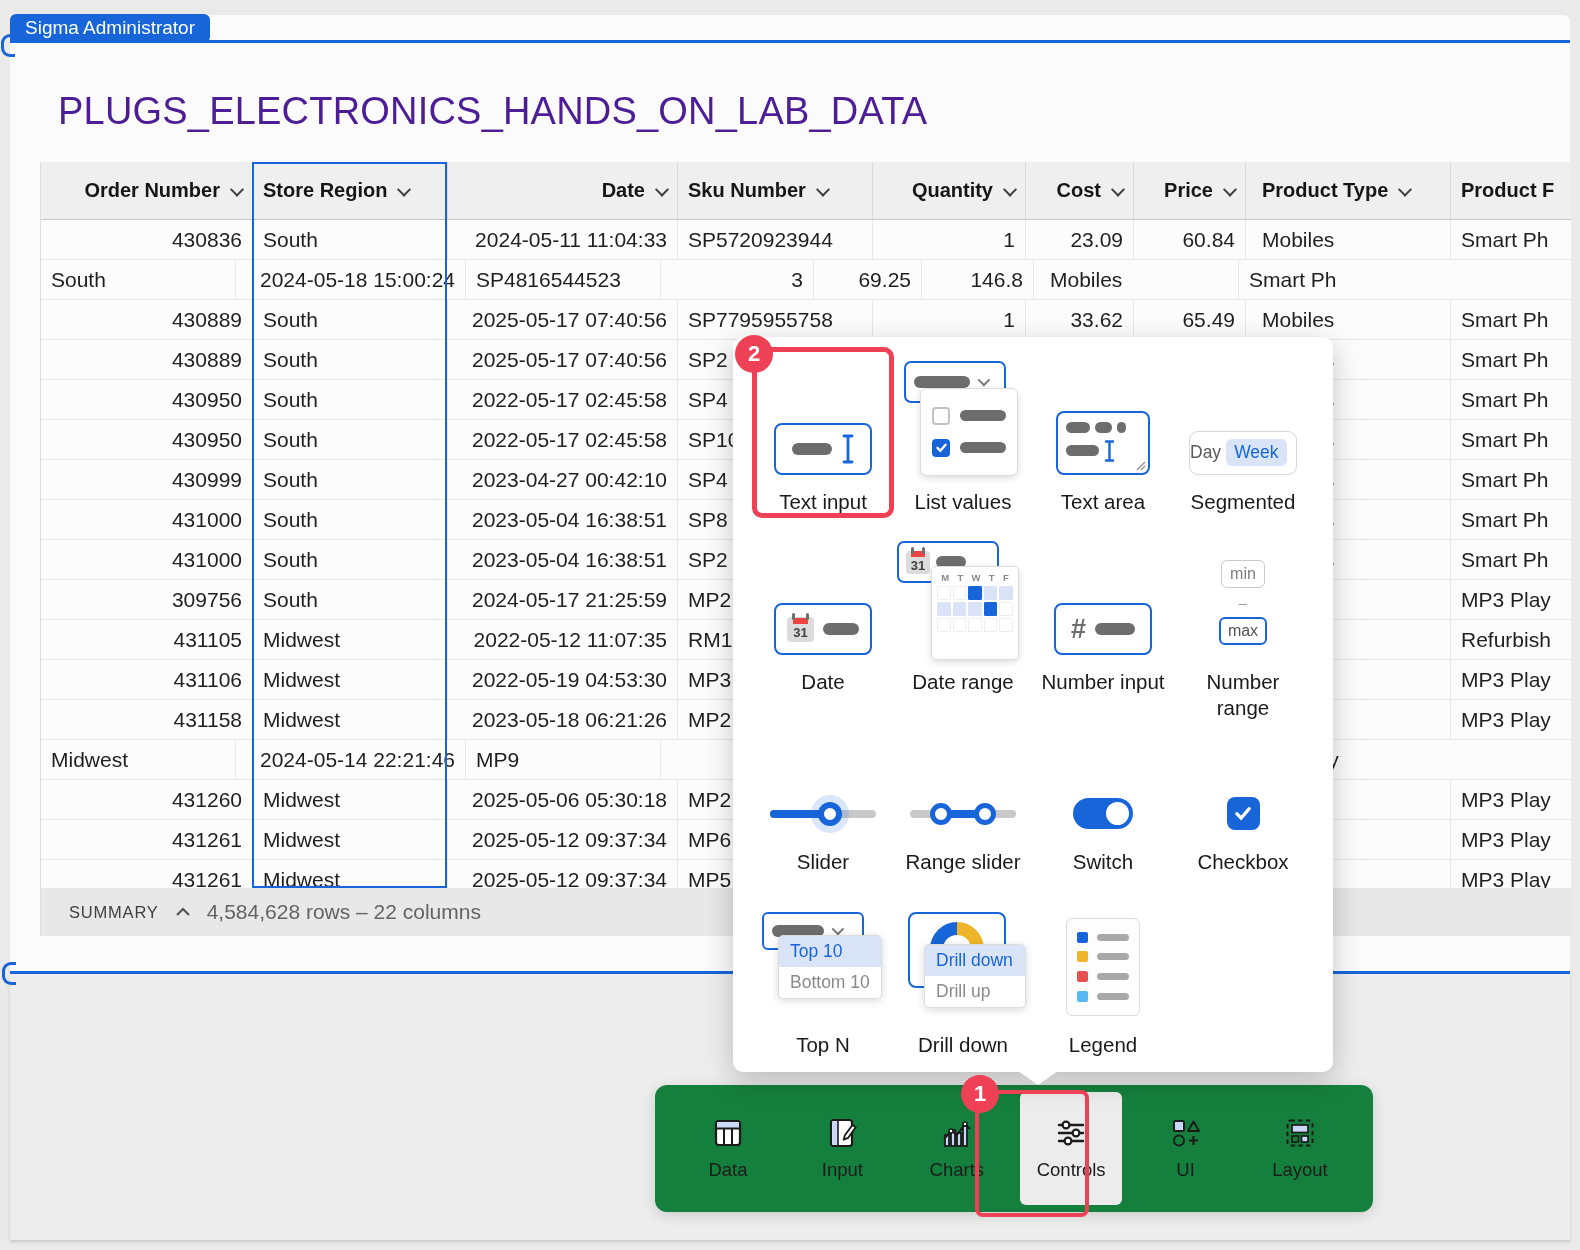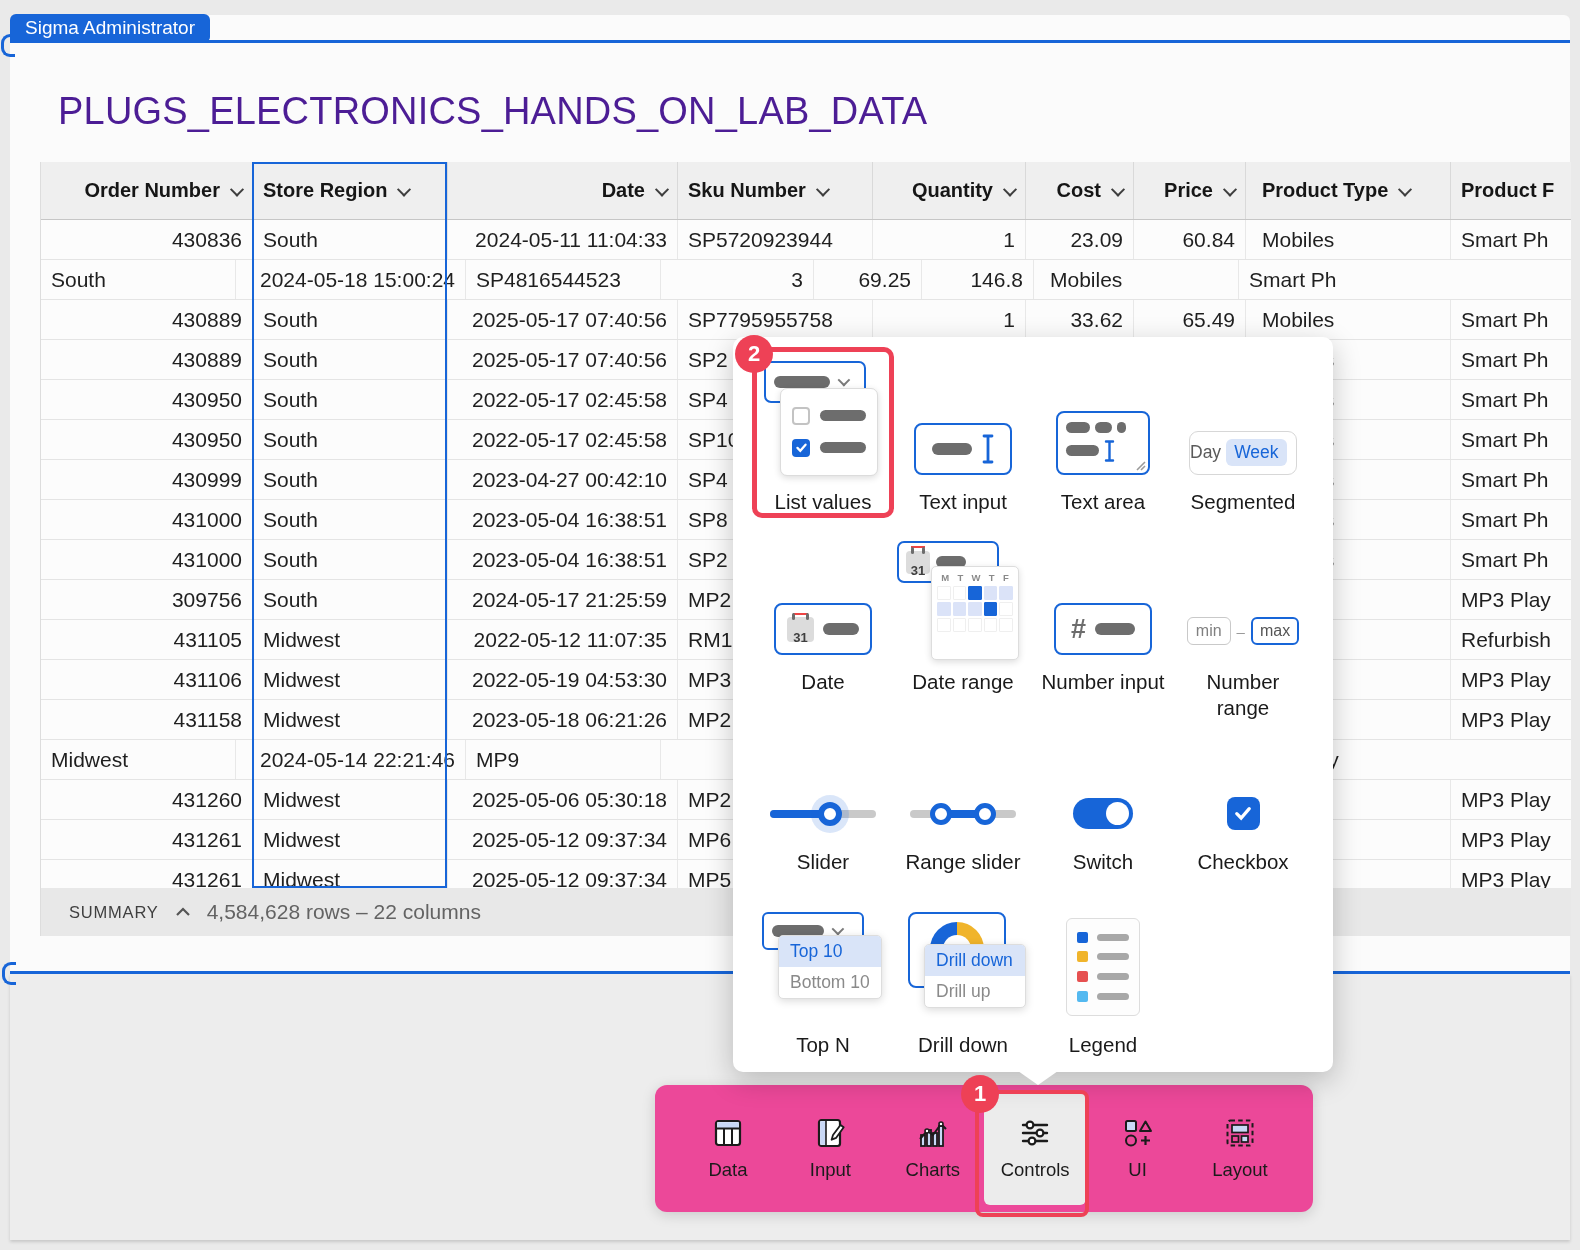--- a/index.html
+++ b/index.html
@@ -82,39 +82,39 @@
   .seg { width:108px; height:44px; border:1.5px solid #d7d7d7; border-radius:9px; background:#fff; display:flex;
          align-items:center; justify-content:flex-start; gap:5px; margin-bottom:14px; box-sizing:border-box; }
   .seg-day { font-size:17.5px; color:#5a5a5a; }
   .seg-week { font-size:17.5px; color:#1765d8; background:#d9e4f8; border-radius:6px; padding:3px 8px; }
 
   
   .cal { position:relative; width:27px; height:25px; background:#dcdcdc; border-radius:4px; display:flex;
          align-items:center; justify-content:center; font-size:13px; font-weight:700; color:#3f3f3f; }
   .cal::before, .cal::after { content:''; position:absolute; top:-4px; width:3px; height:7px; background:#6d6d6d; border-radius:1.5px; }
   .cal::before { left:5px; } .cal::after { right:5px; }
-  .cal span { border-top:2px solid #ef4444; padding-top:15px; }
+  .cal span { border-top:6px solid #ef4444; padding-top:1px; }
   .dt { width:98px; height:52px; border:2.5px solid #1765d8; border-radius:8px; display:flex; align-items:center;
         justify-content:center; gap:9px; margin-bottom:14px; box-sizing:border-box; background:#fff; }
   .dr { position:relative; width:132px; height:122px; margin-bottom:6px; }
   .dr-box { position:absolute; left:0; top:0; width:102px; height:42px; border:2.5px solid #1765d8; border-radius:7px;
             background:#fff; display:flex; align-items:center; gap:6px; padding:0 7px; box-sizing:border-box; }
   .dr-cal { position:absolute; left:34px; top:25px; width:88px; height:94px; background:#fff; border:1px solid #ddd;
             border-radius:5px; box-shadow:0 2px 7px rgba(0,0,0,0.14); padding:5px 5px; box-sizing:border-box; }
   .dr-days { display:flex; justify-content:space-around; font-size:9.5px; font-weight:700; color:#8a8a8a; margin-bottom:3px; }
   .dr-grid { display:grid; grid-template-columns:repeat(5,1fr); gap:2px; }
   .dr-grid i { display:block; height:14px; border-radius:1px; background:#fff; border:1px solid #efefef; box-sizing:border-box; }
   .dr-grid i.l { background:#dbe3f8; border-color:#dbe3f8; }
   .dr-grid i.b { background:#1765d8; border-color:#1765d8; }
 
   
   .ni { width:98px; height:52px; border:2.5px solid #1765d8; border-radius:8px; display:flex; align-items:center;
         justify-content:center; gap:9px; margin-bottom:14px; box-sizing:border-box; background:#fff; }
   .ni-hash { font-size:27px; font-weight:700; color:#6d6d6d; line-height:1; }
-  .nr { display:flex; align-items:center; gap:6px; margin-bottom:24px; }
+  .nr { display:flex; align-items:center; gap:6px; margin-bottom:24px;flex-direction:column; }
   .nr-min { border:1.5px solid #c9c9c9; border-radius:6px; padding:4px 8px; font-size:16px; color:#808080; background:#fff; }
   .nr-dash { color:#9a9a9a; font-size:15px; }
   .nr-max { border:2.5px solid #1765d8; border-radius:6px; padding:3px 7px; font-size:16px; color:#555; background:#fff; }
 
   
   .sl { position:relative; width:106px; height:42px; margin-bottom:14px; }
   .sl-track { position:absolute; left:0; top:17px; width:100%; height:8px; background:#c9c9c9; border-radius:4px; }
   .sl-fill { position:absolute; left:0; top:17px; width:60px; height:8px; background:#1765d8; border-radius:4px; }
   .sl-halo { position:absolute; left:41px; top:2px; width:38px; height:38px; border-radius:50%; background:rgba(23,101,216,0.16); }
   .sl-knob { position:absolute; left:48px; top:9px; width:24px; height:24px; border-radius:50%; background:#fff;
@@ -145,21 +145,21 @@
            display:flex; align-items:center; justify-content:center; }
   .donut i { display:block; width:28px; height:28px; background:#fff; border-radius:50%; }
   .dd-card { left:22px; top:32px; width:100px; }
   .lg { width:74px; height:98px; border:1px solid #ddd; border-radius:6px; background:#fdfdfd; display:flex;
         flex-direction:column; justify-content:space-evenly; padding:4px 10px; box-sizing:border-box; margin-bottom:16px; }
   .lg-row { display:flex; align-items:center; gap:9px; }
   .lg-sq { width:11px; height:11px; border-radius:2px; flex:0 0 auto; }
   .lg-line { width:36px; height:7px; border-radius:3.5px; background:#a8a8a8; }
 
   
-  .toolbar { position:absolute; left:655px; top:1085px; width:658px; height:127px; background:#ec4899; border-radius:12px;
+  .toolbar { position:absolute; left:655px; top:1085px; width:718px; height:127px; background:#15803d; border-radius:12px;
              box-shadow:0 3px 14px rgba(0,0,0,0.15); display:flex; align-items:stretch; justify-content:space-between;
              padding:0 22px; box-sizing:border-box; z-index:15; }
   .tb-item { width:102px; display:flex; flex-direction:column; align-items:center; justify-content:center; gap:9px;
              font-size:18.5px; color:#1b1b1b; cursor:pointer; }
   .tb-item.selected { background:#ececec; border-radius:6px; margin:7px 0; }
 
   
   .rbox { position:absolute; border:5px solid #ee4156; border-radius:10px; box-sizing:border-box; pointer-events:none; z-index:40; }
   .rbox-2 { left:752px; top:347px; width:142px; height:171px; }
   .rbox-1 { left:975px; top:1090px; width:114px; height:127px; border-width:4.5px; border-radius:8px; }
@@ -432,20 +432,30 @@
     </div>
   </div>
 
   <div class="col-select"></div>
 
   <div class="bottom-section"></div>
   <div class="bottom-blue-line"></div>
   <div class="handle-bracket hb-bottom"></div>
 
   <div class="popup">
+
+    <div class="pcell">
+      <div class="ti">
+        <span class="pill" style="width:40px"></span>
+        <svg width="14" height="30" viewBox="0 0 14 30">
+            <path d="M3 2 h8 M7 2 v26 M3 28 h8" stroke="#1765d8" stroke-width="2.8" fill="none" stroke-linecap="round"></path>
+          </svg>
+      </div>
+      <div class="plabel">Text input</div>
+    </div>
 
     <div class="pcell">
       <div class="lv">
         <div class="lv-dd">
             <span class="pill" style="width:56px"></span>
             <i class="sm-chev"></i>
           </div>
         <div class="lv-card">
           <div class="lv-row">
               <span class="cb-empty"></span>
@@ -455,30 +465,20 @@
               <span class="cb-checked">
                 <svg viewBox="0 0 16 16" width="13">
                   <path d="M3 8.5 L6.5 12 L13 4.5" fill="none" stroke="#fff" stroke-width="2.8" stroke-linecap="round"></path>
                 </svg>
               </span>
               <span class="pill" style="width:46px;height:11px"></span>
             </div>
         </div>
       </div>
       <div class="plabel">List values</div>
-    </div>
-
-    <div class="pcell">
-      <div class="ti">
-        <span class="pill" style="width:40px"></span>
-        <svg width="14" height="30" viewBox="0 0 14 30">
-            <path d="M3 2 h8 M7 2 v26 M3 28 h8" stroke="#1765d8" stroke-width="2.8" fill="none" stroke-linecap="round"></path>
-          </svg>
-      </div>
-      <div class="plabel">Text input</div>
     </div>
 
     <div class="pcell">
       <div class="ta">
         <div class="ta-row">
             <span class="pill" style="width:24px"></span>
             <span class="pill" style="width:17px"></span>
             <span class="pill" style="width:9px"></span>
           </div>
         <div class="ta-row">

